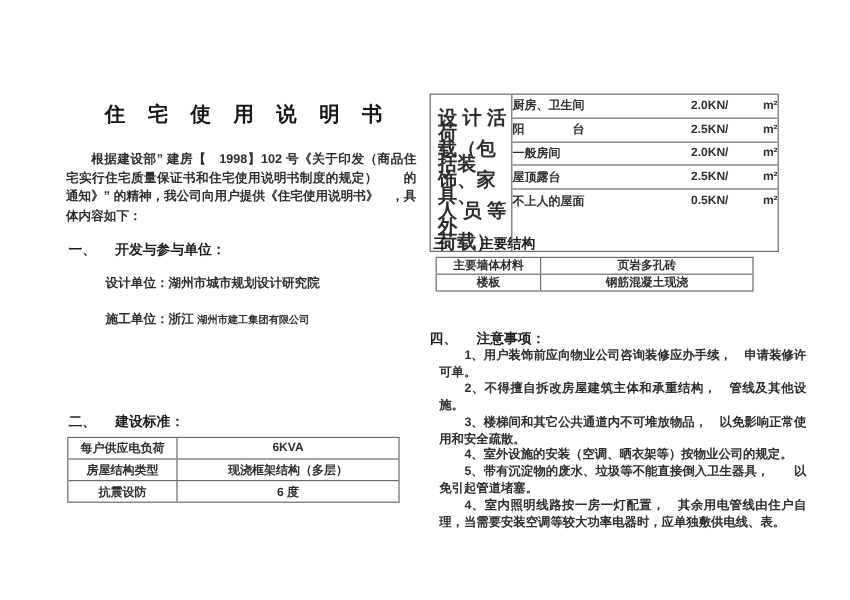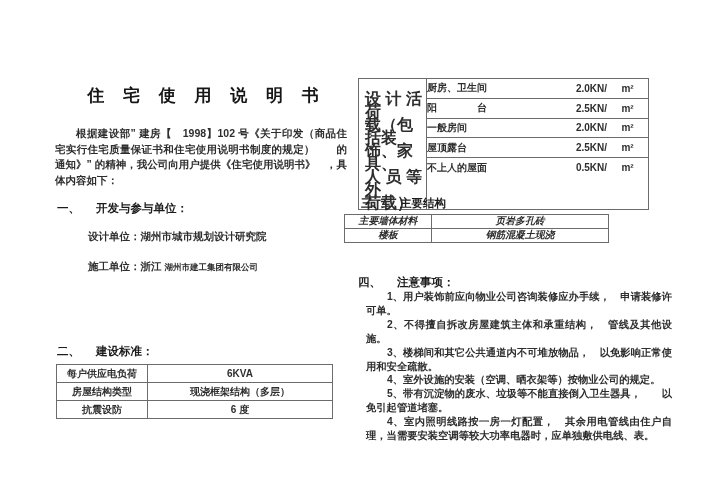--- a/index.html
+++ b/index.html
@@ -50,24 +50,24 @@
   .load-head{
     width:58px;border-right:1px solid #6b6b6b;
     padding:13px 3px 0 6px;font-size:16px;line-height:13px;
     color:#2d2d2d;
   }
   .load-rows{flex:1;display:flex;flex-direction:column;}
   .load-row{height:18.8px;border-bottom:1px solid #6b6b6b;display:flex;align-items:center;}
   .load-row:last-child{border-bottom:none;}
   .load-name{width:128px;white-space:pre;}
   .load-value{width:52px;text-align:right;}
-  .load-unit{flex:1;text-align:center;}
+  .load-unit{flex:1;text-align:right;}
 
   .sec3-head{left:361px;top:196px;}
-  .table3{left:344px;top:214px;width:263px;font-size:9.8px;font-style:italic;}
+  .table3{left:363px;top:214px;width:263px;font-size:9.8px;}
   .table3 .g-row{height:13px;}
   .table3 .g-label{width:86px;}
 
   .sec4-head{left:358px;top:275px;}
   .notes{left:366px;top:290px;width:306px;}
   .notes p{
     margin:0;font-size:10.3px;line-height:13.9px;
     text-align:justify;text-indent:21px;color:#2d2d2d;
   }
 </style>

